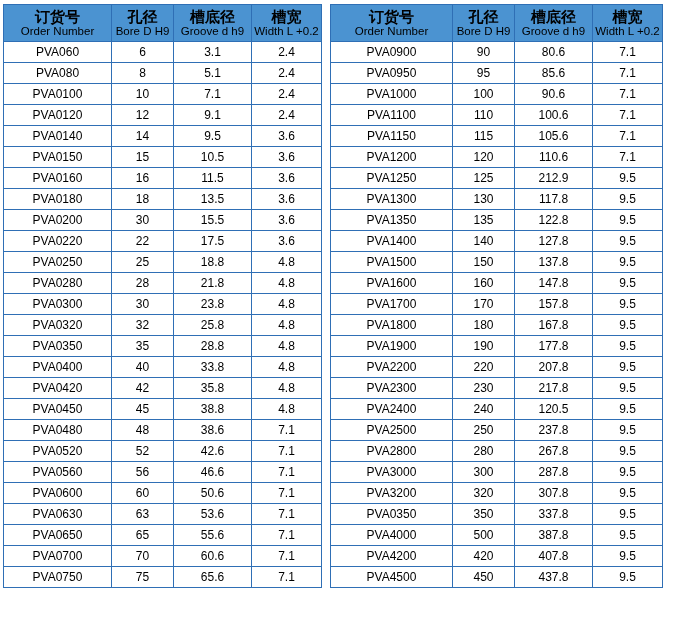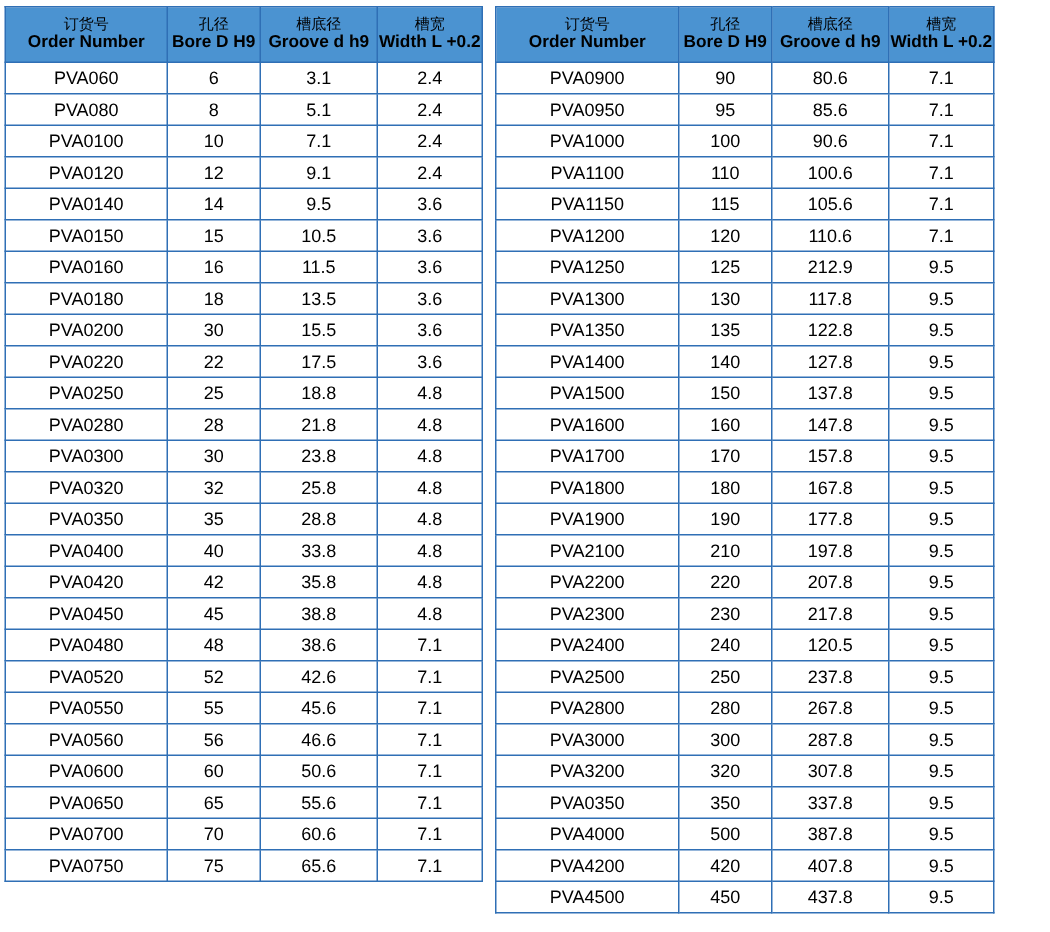--- a/index.html
+++ b/index.html
@@ -45,27 +45,27 @@
   table.spec thead th {
     background: #4b93d1;
     color: #000000;
     font-weight: bold;
     height: 34px;
     font-size: 11.5px;
     padding: 1px 0;
   }
   .hdr-line1 {
     display: block;
-    font-size: 10px;
-    font-weight: normal;
+    font-size: 15px;
+    font-weight: bold;
   }
   .hdr-line2 {
     display: block;
     font-size: 11.5px;
-    font-weight: bold;
+    font-weight: normal;
   }
   td.col-order {
     text-align: left;
     padding-left: 9px;
   }
   
   .t-left col.c0 { width: 108px; }
   .t-left col.c1 { width: 62px; }
   .t-left col.c2 { width: 78px; }
   .t-left col.c3 { width: 70px; }
@@ -222,35 +222,35 @@
           <td>38.6</td>
           <td>7.1</td>
         </tr>
         <tr>
           <td class="col-order">PVA0520</td>
           <td>52</td>
           <td>42.6</td>
           <td>7.1</td>
         </tr>
         <tr>
-          <td class="col-order">PVA0550</td>
-          <td>55</td>
-          <td>45.6</td>
-          <td>7.1</td>
-        </tr>
-        <tr>
           <td class="col-order">PVA0560</td>
           <td>56</td>
           <td>46.6</td>
           <td>7.1</td>
         </tr>
         <tr>
           <td class="col-order">PVA0600</td>
           <td>60</td>
           <td>50.6</td>
+          <td>7.1</td>
+        </tr>
+        <tr>
+          <td class="col-order">PVA0630</td>
+          <td>63</td>
+          <td>53.6</td>
           <td>7.1</td>
         </tr>
         <tr>
           <td class="col-order">PVA0650</td>
           <td>65</td>
           <td>55.6</td>
           <td>7.1</td>
         </tr>
         <tr>
           <td class="col-order">PVA0700</td>
@@ -379,26 +379,20 @@
           <td>167.8</td>
           <td>9.5</td>
         </tr>
         <tr>
           <td class="col-order">PVA1900</td>
           <td>190</td>
           <td>177.8</td>
           <td>9.5</td>
         </tr>
         <tr>
-          <td class="col-order">PVA2100</td>
-          <td>210</td>
-          <td>197.8</td>
-          <td>9.5</td>
-        </tr>
-        <tr>
           <td class="col-order">PVA2200</td>
           <td>220</td>
           <td>207.8</td>
           <td>9.5</td>
         </tr>
         <tr>
           <td class="col-order">PVA2300</td>
           <td>230</td>
           <td>217.8</td>
           <td>9.5</td>

